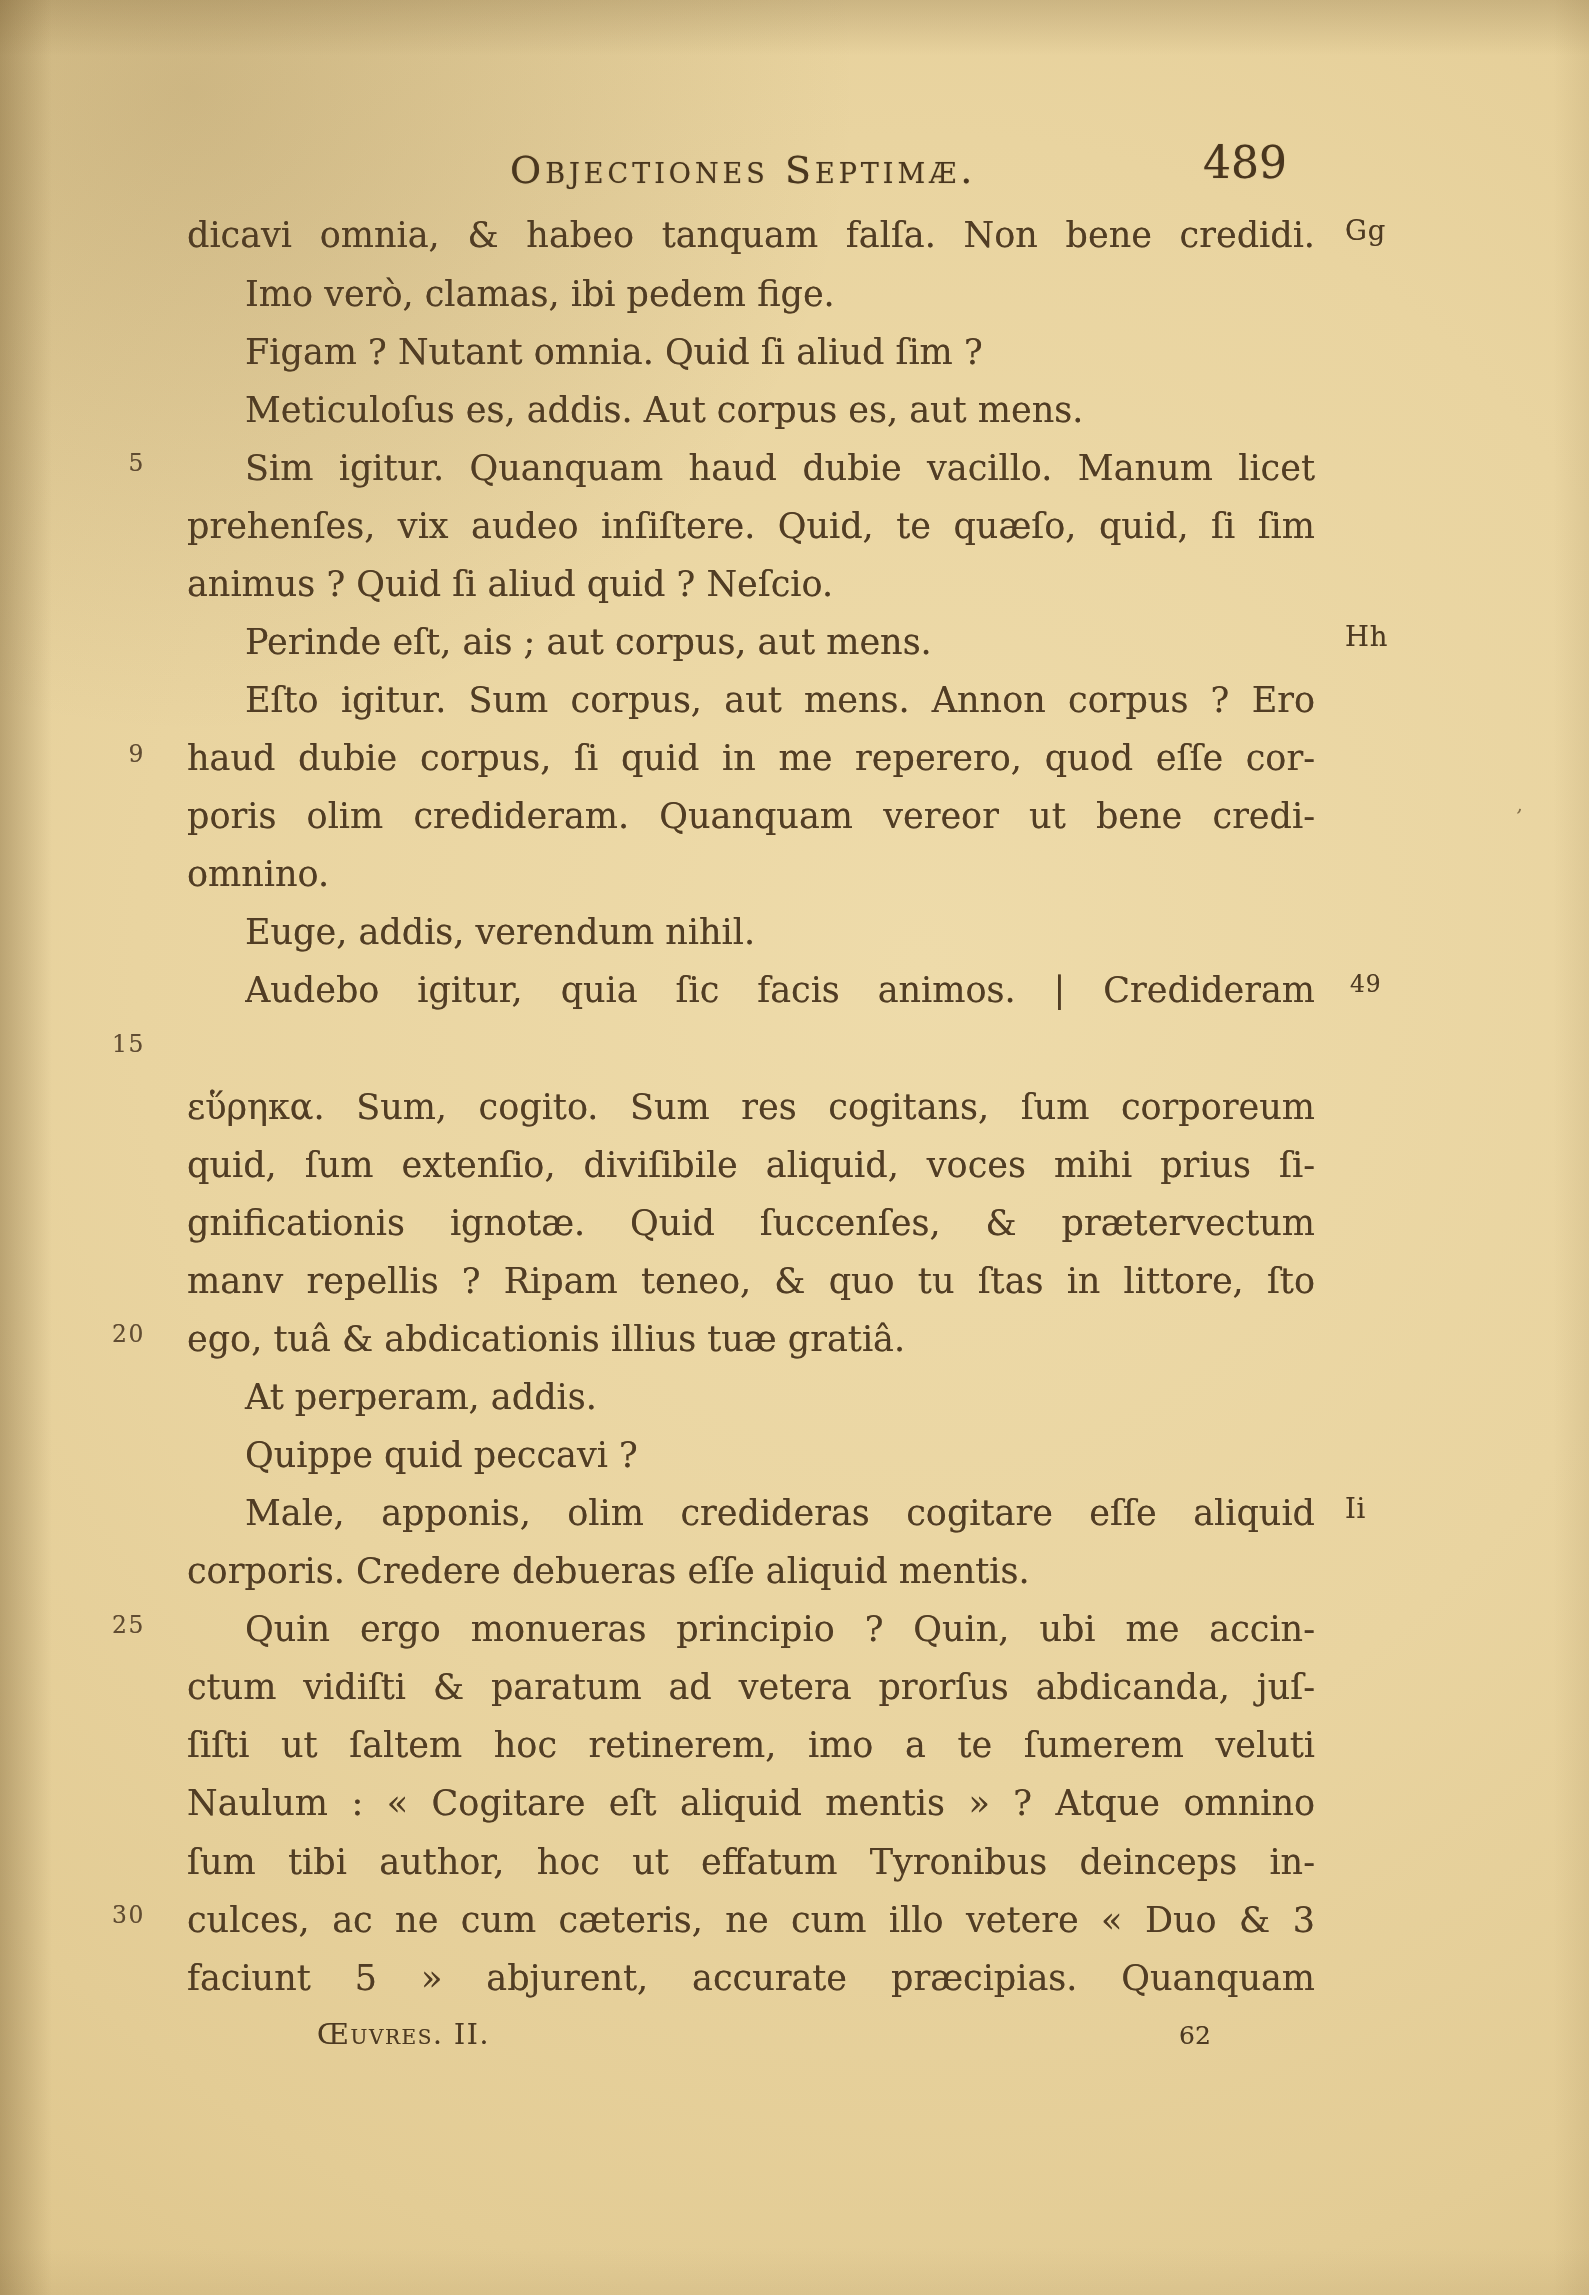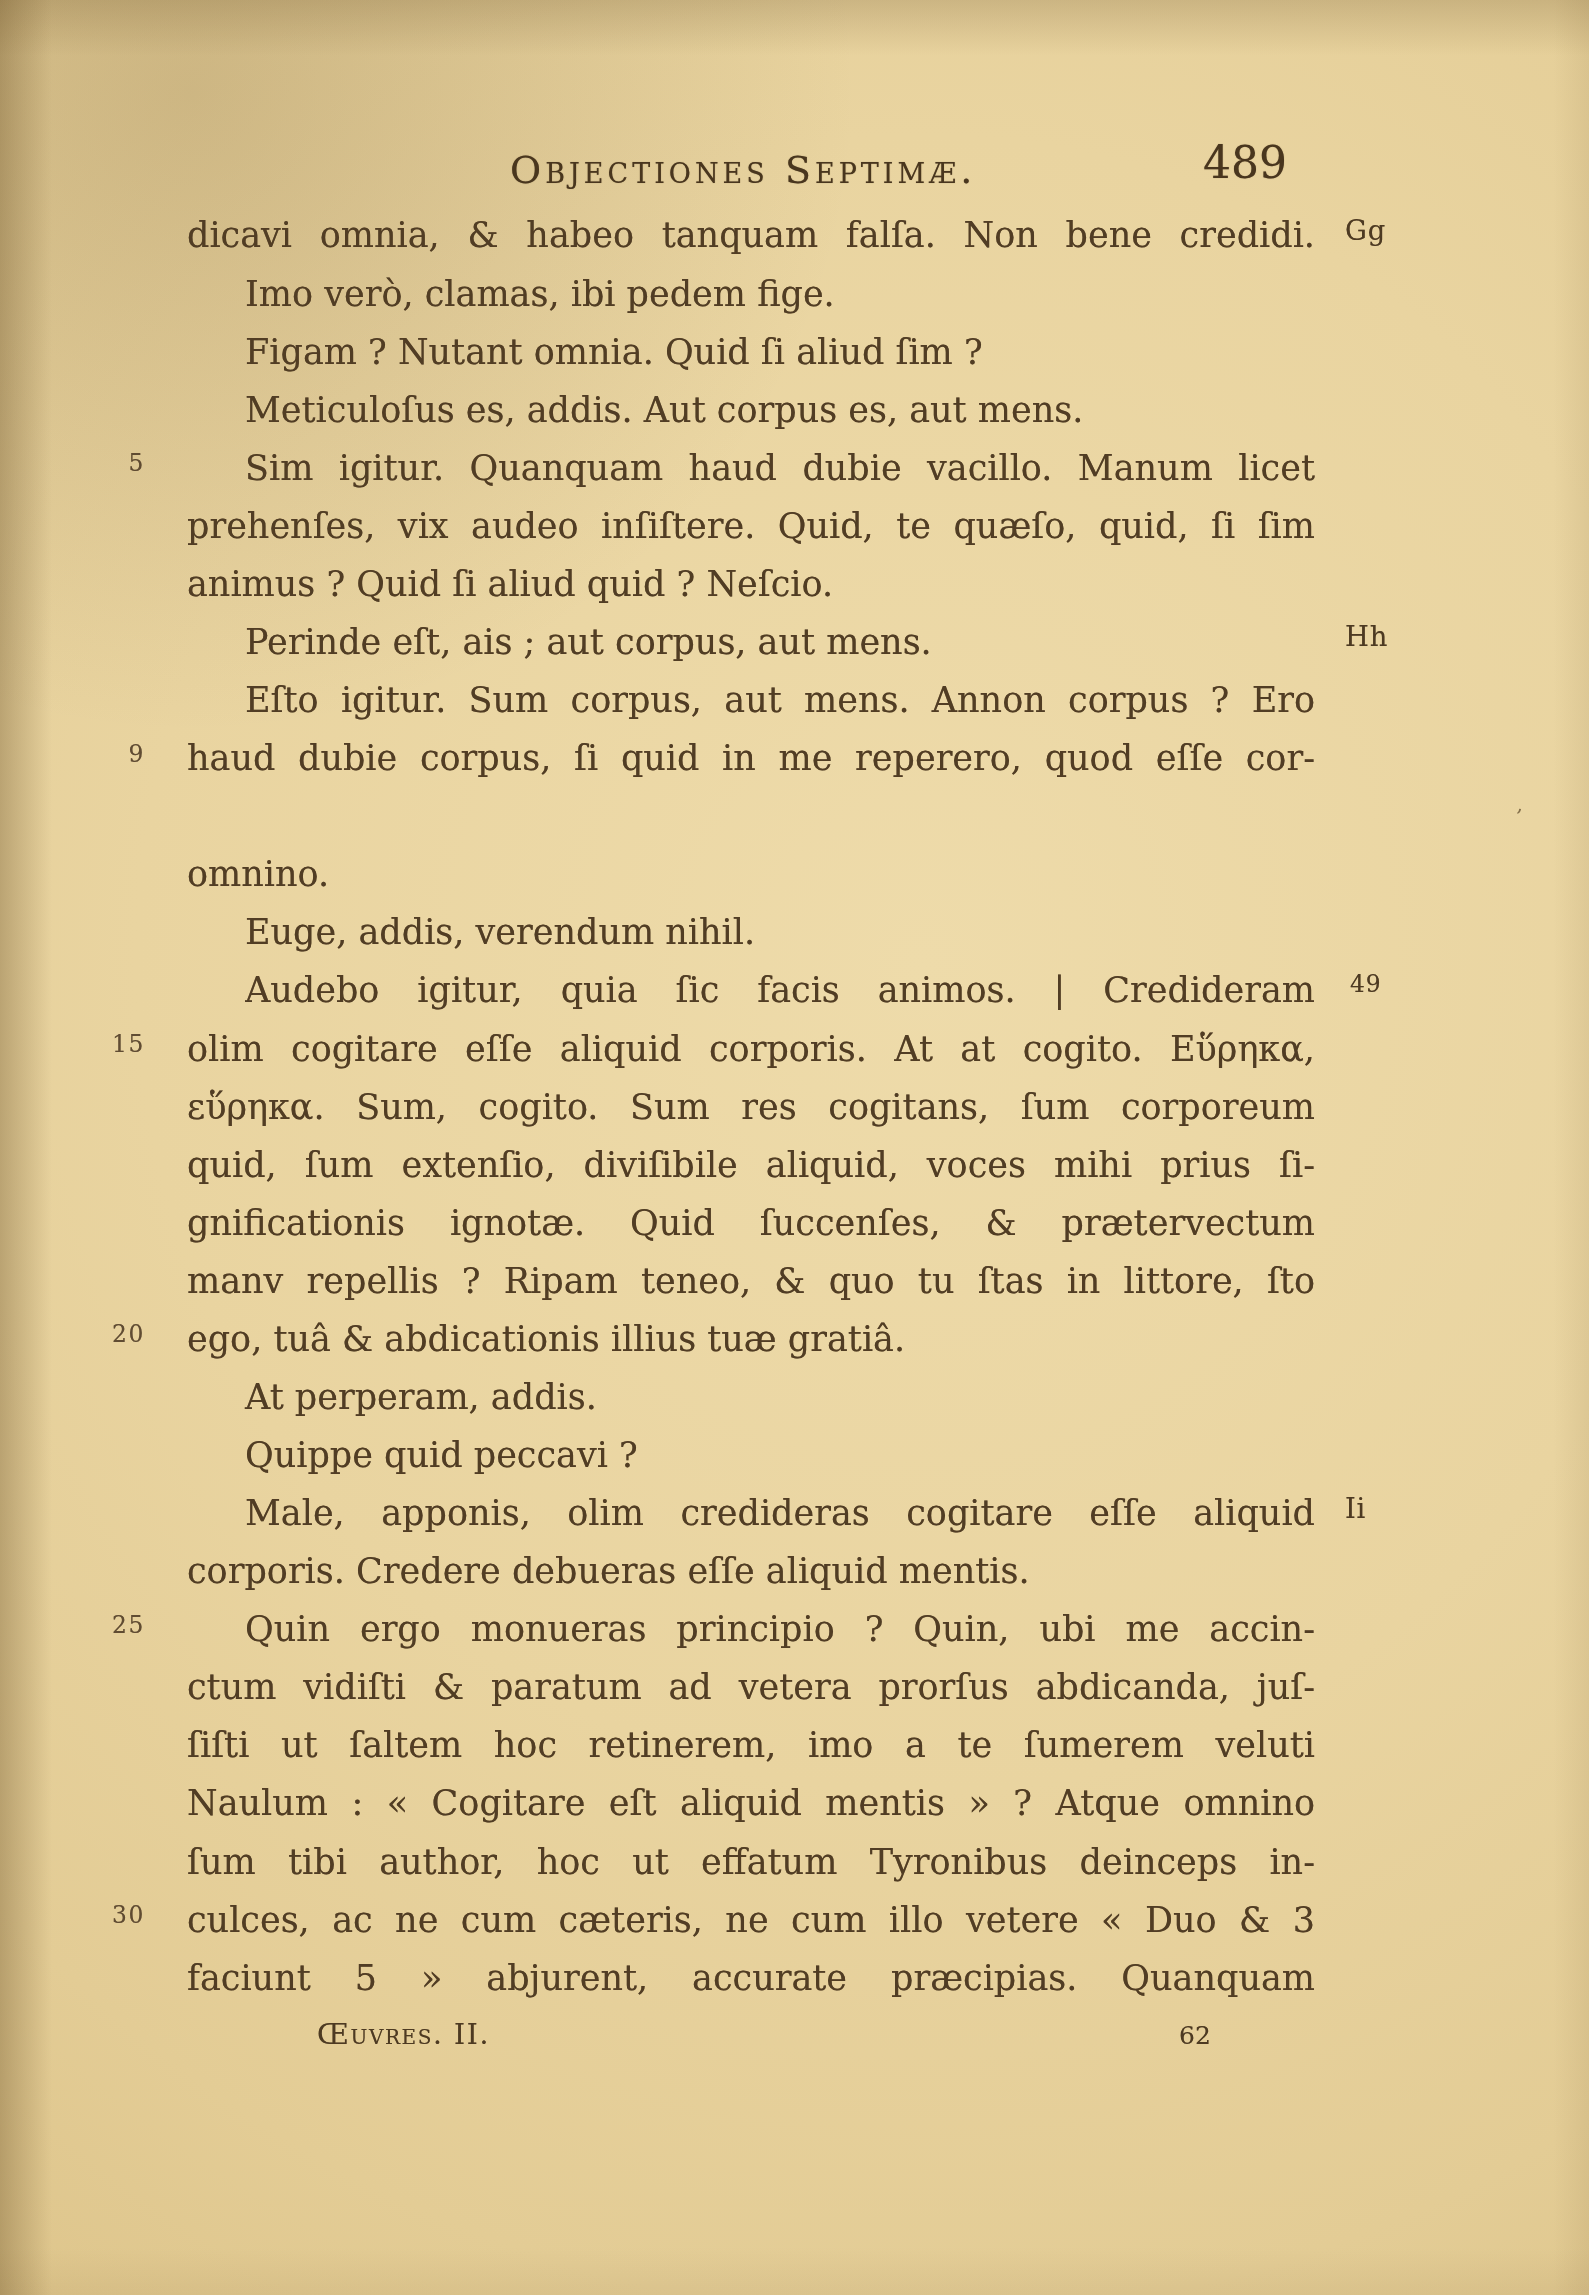--- a/index.html
+++ b/index.html
@@ -98,24 +98,24 @@
   <div class="line j" style="top:206px">dicavi omnia, &amp; habeo tanquam falſa. Non bene credidi.</div>
   <div class="line ind" style="top:265px">Imo verò, clamas, ibi pedem fige.</div>
   <div class="line ind" style="top:323px">Figam ? Nutant omnia. Quid ſi aliud ſim ?</div>
   <div class="line ind" style="top:381px">Meticuloſus es, addis. Aut corpus es, aut mens.</div>
   <div class="line ind j" style="top:439px">Sim igitur. Quanquam haud dubie vacillo. Manum licet</div>
   <div class="line j" style="top:497px">prehenſes, vix audeo inſiſtere. Quid, te quæſo, quid, ſi ſim</div>
   <div class="line" style="top:555px">animus ? Quid ſi aliud quid ? Neſcio.</div>
   <div class="line ind" style="top:613px">Perinde eſt, ais ; aut corpus, aut mens.</div>
   <div class="line ind j" style="top:671px">Eſto igitur. Sum corpus, aut mens. Annon corpus ? Ero</div>
   <div class="line j" style="top:729px">haud dubie corpus, ſi quid in me reperero, quod eſſe cor-</div>
+  <div class="line j" style="top:787px">poris olim credideram. Quanquam vereor ut bene credi-</div>
   <div class="line" style="top:845px">omnino.</div>
   <div class="line ind" style="top:903px">Euge, addis, verendum nihil.</div>
   <div class="line ind j" style="top:961px">Audebo igitur, quia ſic facis animos. | Credideram</div>
-  <div class="line j" style="top:1020px">olim cogitare eſſe aliquid corporis. At at cogito. Εὕρηκα,</div>
   <div class="line j" style="top:1078px">εὕρηκα. Sum, cogito. Sum res cogitans, ſum corporeum</div>
   <div class="line j" style="top:1136px">quid, ſum extenſio, diviſibile aliquid, voces mihi prius ſi-</div>
   <div class="line j" style="top:1194px">gnificationis ignotæ. Quid ſuccenſes, &amp; prætervectum</div>
   <div class="line j" style="top:1252px">manv repellis ? Ripam teneo, &amp; quo tu ſtas in littore, ſto</div>
   <div class="line" style="top:1310px">ego, tuâ &amp; abdicationis illius tuæ gratiâ.</div>
   <div class="line ind" style="top:1368px">At perperam, addis.</div>
   <div class="line ind" style="top:1426px">Quippe quid peccavi ?</div>
   <div class="line ind j" style="top:1484px">Male, apponis, olim credideras cogitare eſſe aliquid</div>
   <div class="line" style="top:1542px">corporis. Credere debueras eſſe aliquid mentis.</div>
   <div class="line ind j" style="top:1600px">Quin ergo monueras principio ? Quin, ubi me accin-</div>

